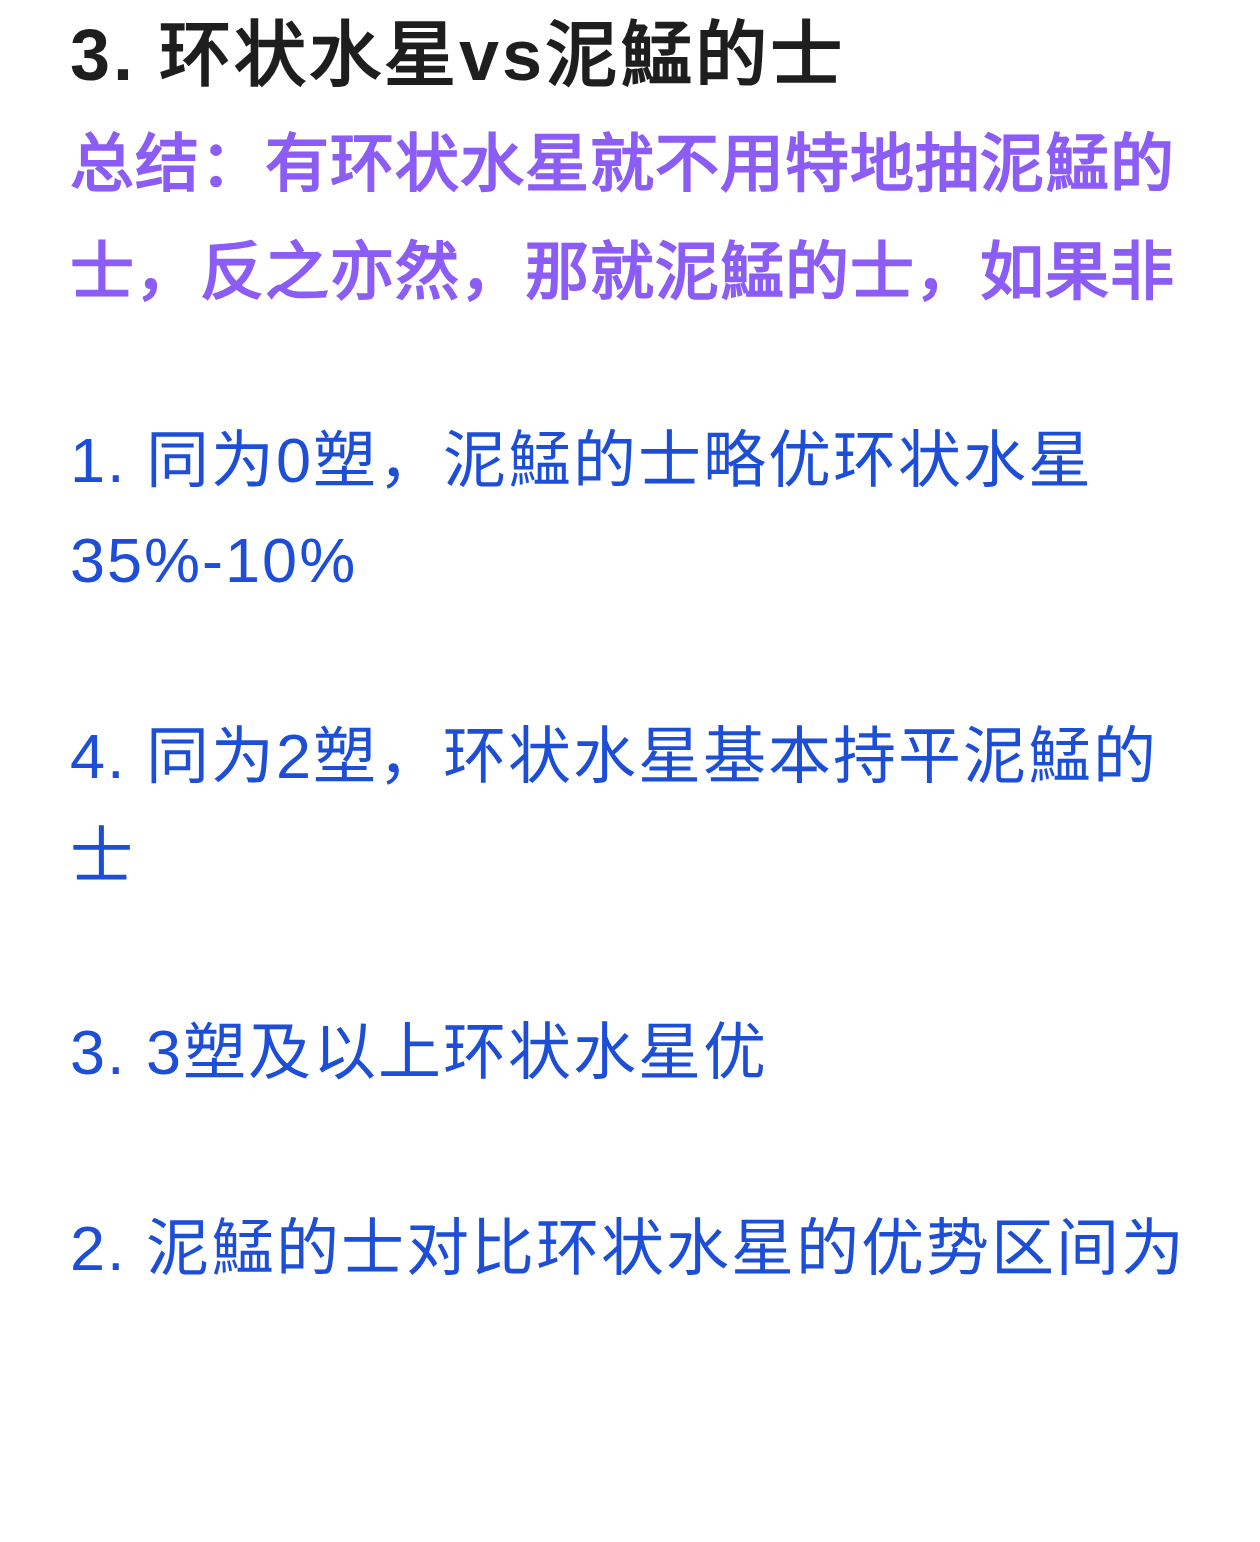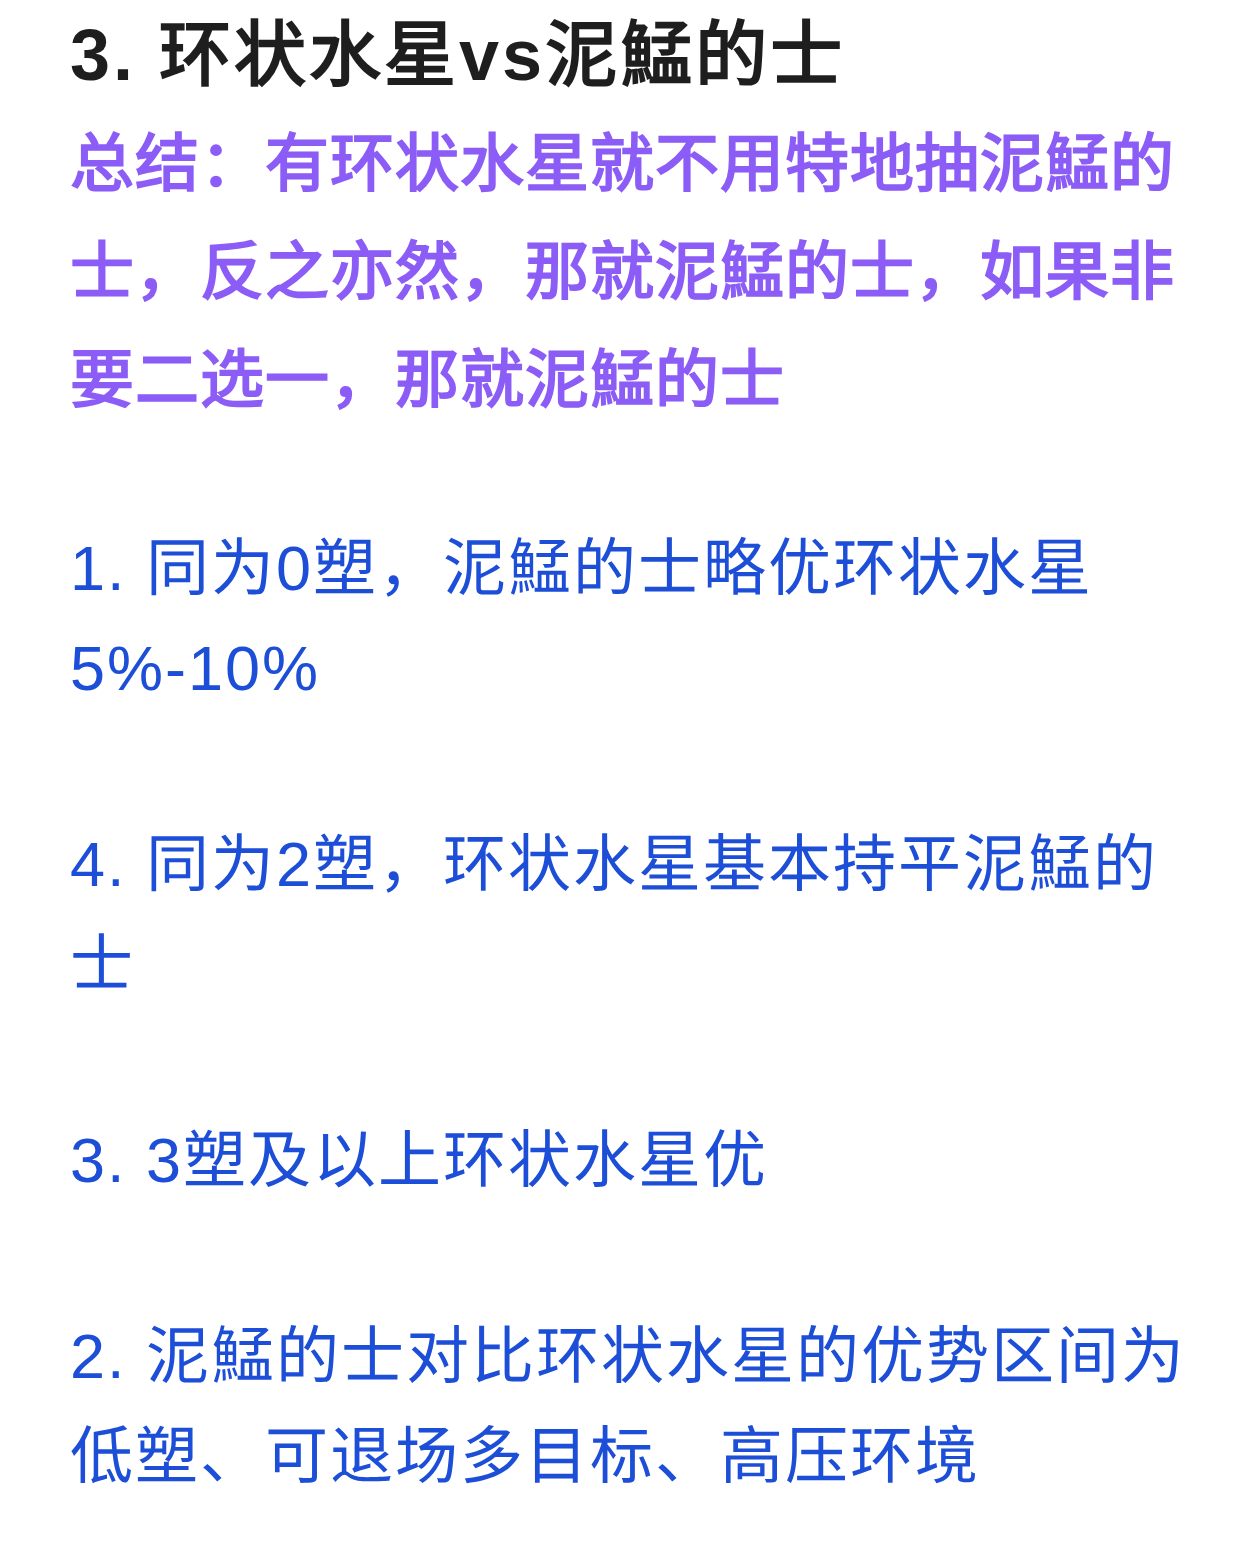--- a/index.html
+++ b/index.html
@@ -65,39 +65,37 @@
 </head>
 <body>
 
 <main class="page">
 
   <h1 class="heading">3. 环状水星vs泥鯭的士</h1>
 
   <section class="summary">
     <div class="summary-line">总结：有环状水星就不用特地抽泥鯭的</div>
     <div class="summary-line">士，反之亦然，那就泥鯭的士，如果非</div>
-    <div class="summary-line">要二选一，那就泥鯭的士</div>
   </section>
 
   <section class="points">
 
     <div class="para">
       <div class="para-line">1. 同为0塑，泥鯭的士略优环状水星</div>
-      <div class="para-line">5%-10%</div>
+      <div class="para-line">35%-10%</div>
     </div>
 
     <div class="para">
       <div class="para-line">4. 同为2塑，环状水星基本持平泥鯭的</div>
       <div class="para-line">士</div>
     </div>
 
     <div class="para">
       <div class="para-line">3. 3塑及以上环状水星优</div>
     </div>
 
     <div class="para">
       <div class="para-line">2. 泥鯭的士对比环状水星的优势区间为</div>
-      <div class="para-line">低塑、可退场多目标、高压环境</div>
     </div>
 
   </section>
 
 </main>
 
 </body></html>

